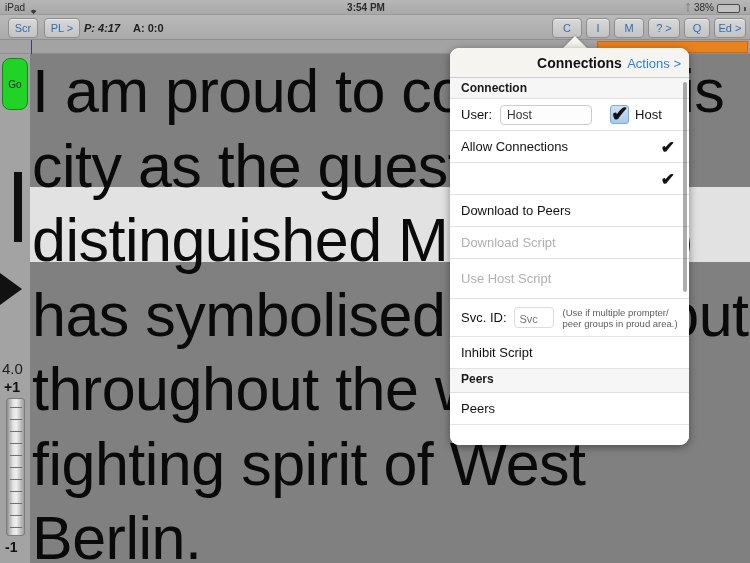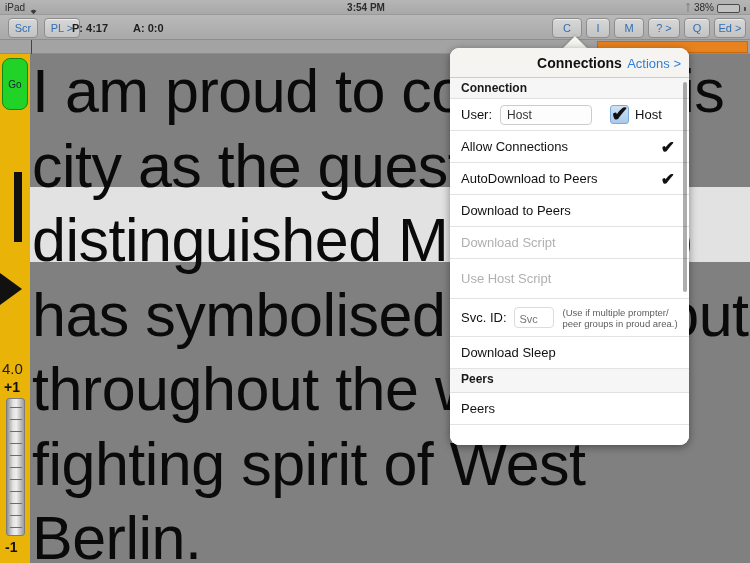--- a/index.html
+++ b/index.html
@@ -53,21 +53,21 @@
   }
   .prog-fill {
     position: absolute; top: 1px; height: 12px; background: #e8821e;
     border: 1px solid #c96a10;
   }
   .prog-tick { position: absolute; top: 0; width: 1px; height: 14px; background: #3a3a8a; }
 
   
   .leftrail {
     position: absolute; top: 54px; left: 0; width: 30px; height: 509px;
-    background: #eab308;
+    background: #a3a3a3;
   }
   .gobtn {
     position: absolute; left: 2px; top: 4px; width: 26px; height: 52px;
     background: #22d327; border: 1px solid #108a14; border-radius: 8px;
     color: #123; font-size: 10px; text-align: center; line-height: 52px;
   }
   .playtri {
     position: absolute; left: 0px; top: 219px; width: 0; height: 0;
     border-top: 16px solid transparent; border-bottom: 16px solid transparent;
     border-left: 22px solid #111;
@@ -179,21 +179,21 @@
       <span class="bt-ico">ᛏ</span>
       <span>38%</span>
       <span class="batt"><span class="batt-fill" id="battfill" style="width: 83%;"></span></span>
       <span class="batt-cap"></span>
     </div>
   </div>
 
   <div class="toolbar">
     <div class="tbtn" style="left:8px; width:30px;">Scr</div>
     <div class="tbtn" style="left:44px; width:36px;">PL &gt;</div>
-    <div class="tlabel" style="left:72px;">P: 4:17</div>
+    <div class="tlabel" style="left:84px;font-style:italic;">P: 4:17</div>
     <div class="tlabel" style="left:133px;">A: 0:0</div>
 
     <div class="tbtn" style="left:552px; width:30px;">C</div>
     <div class="tbtn" style="left:586px; width:24px;">I</div>
     <div class="tbtn" style="left:614px; width:30px;">M</div>
     <div class="tbtn" style="left:648px; width:32px;">? &gt;</div>
     <div class="tbtn" style="left:684px; width:26px;">Q</div>
     <div class="tbtn" style="left:714px; width:32px;">Ed &gt;</div>
   </div>
 
@@ -253,21 +253,20 @@
       <span class="hostchk" style="margin-left:18px;"></span>
       <span style="margin-left:6px;">Host</span>
     </div>
 
     <div class="row h32">
       <span>Allow Connections</span>
       <span class="chk-mark">✔</span>
     </div>
 
     <div class="row h32">
-      <span>AutoDownload to Peers</span>
       <span class="chk-mark">✔</span>
     </div>
 
     <div class="row h32">
       <span>Download to Peers</span>
     </div>
 
     <div class="row h32 dim">
       <span>Download Script</span>
     </div>
@@ -279,21 +278,21 @@
     <div class="row h32" style="height:38px;">
       <span>Svc. ID:</span>
       <input class="svcfield" style="margin-left: 7px;" type="text" placeholder="Svc">
       <span class="hint">
         <span>(Use if multiple prompter/</span><br>
         <span>peer groups in proud area.)</span>
       </span>
     </div>
 
     <div class="row h32">
-      <span>Download Sleep</span>
+      <span>Inhibit Script</span>
     </div>
 
     <div class="sec-hdr" style="height:24px;">Peers</div>
 
     <div class="row h32">
       <span>Peers</span>
     </div>
 
     <div class="blank"></div>
 

